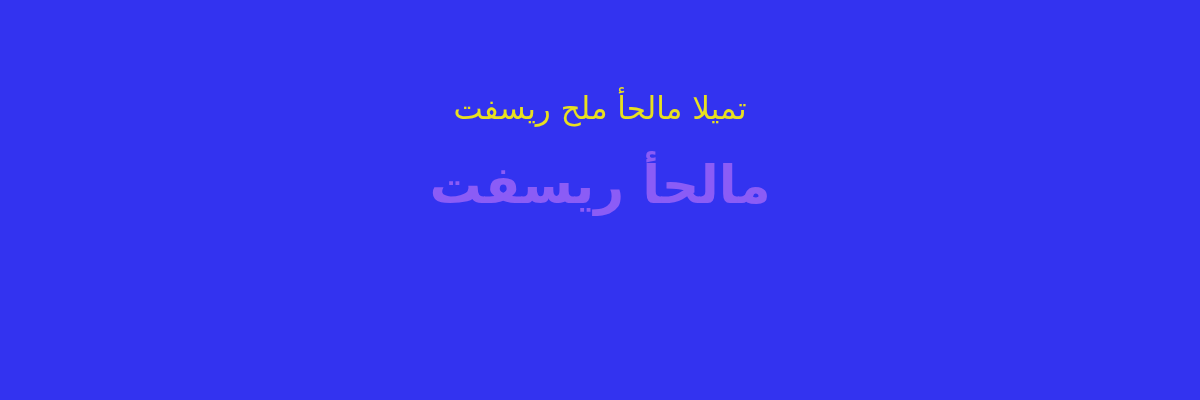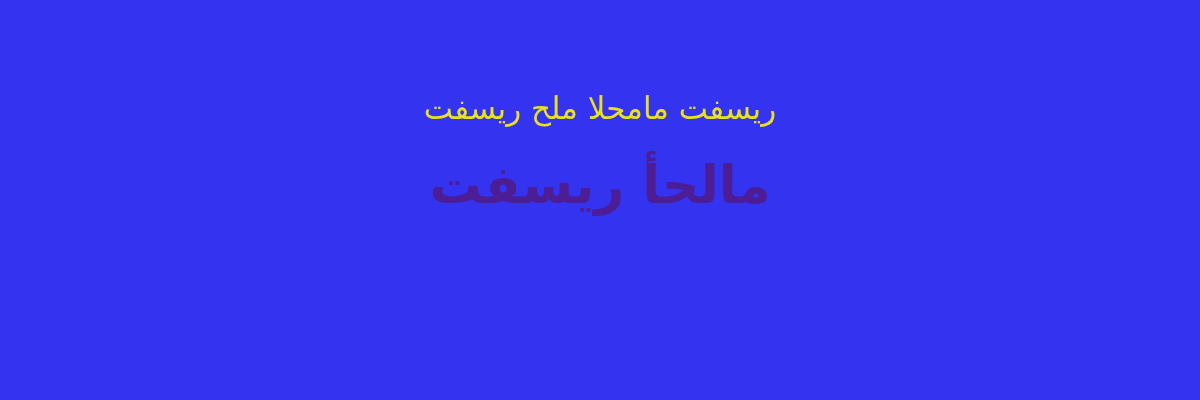--- a/index.html
+++ b/index.html
@@ -53,32 +53,32 @@
     font-weight: 400;
     color: #e8e020;
     letter-spacing: 0px;
   }
 
   .line-title {
     top: 148px;
     font-size: 52px;
     line-height: 74px;
     font-weight: 700;
-    color: #4c1d95;
+    color: #8b5cf6;
     letter-spacing: 0px;
   }
 </style>
 </head>
 <body>
 
 <div class="banner">
 
   <div class="banner-bg"></div>
 
   <div class="text-stack">
 
-    <div class="line line-subtitle">تفسير حلم الحمام تفسير</div>
+    <div class="line line-subtitle">تفسير حلم أحلام اليمت</div>
 
     <div class="line line-title">تفسير أحلام</div>
 
   </div>
 
 </div>
 
 </body></html>

